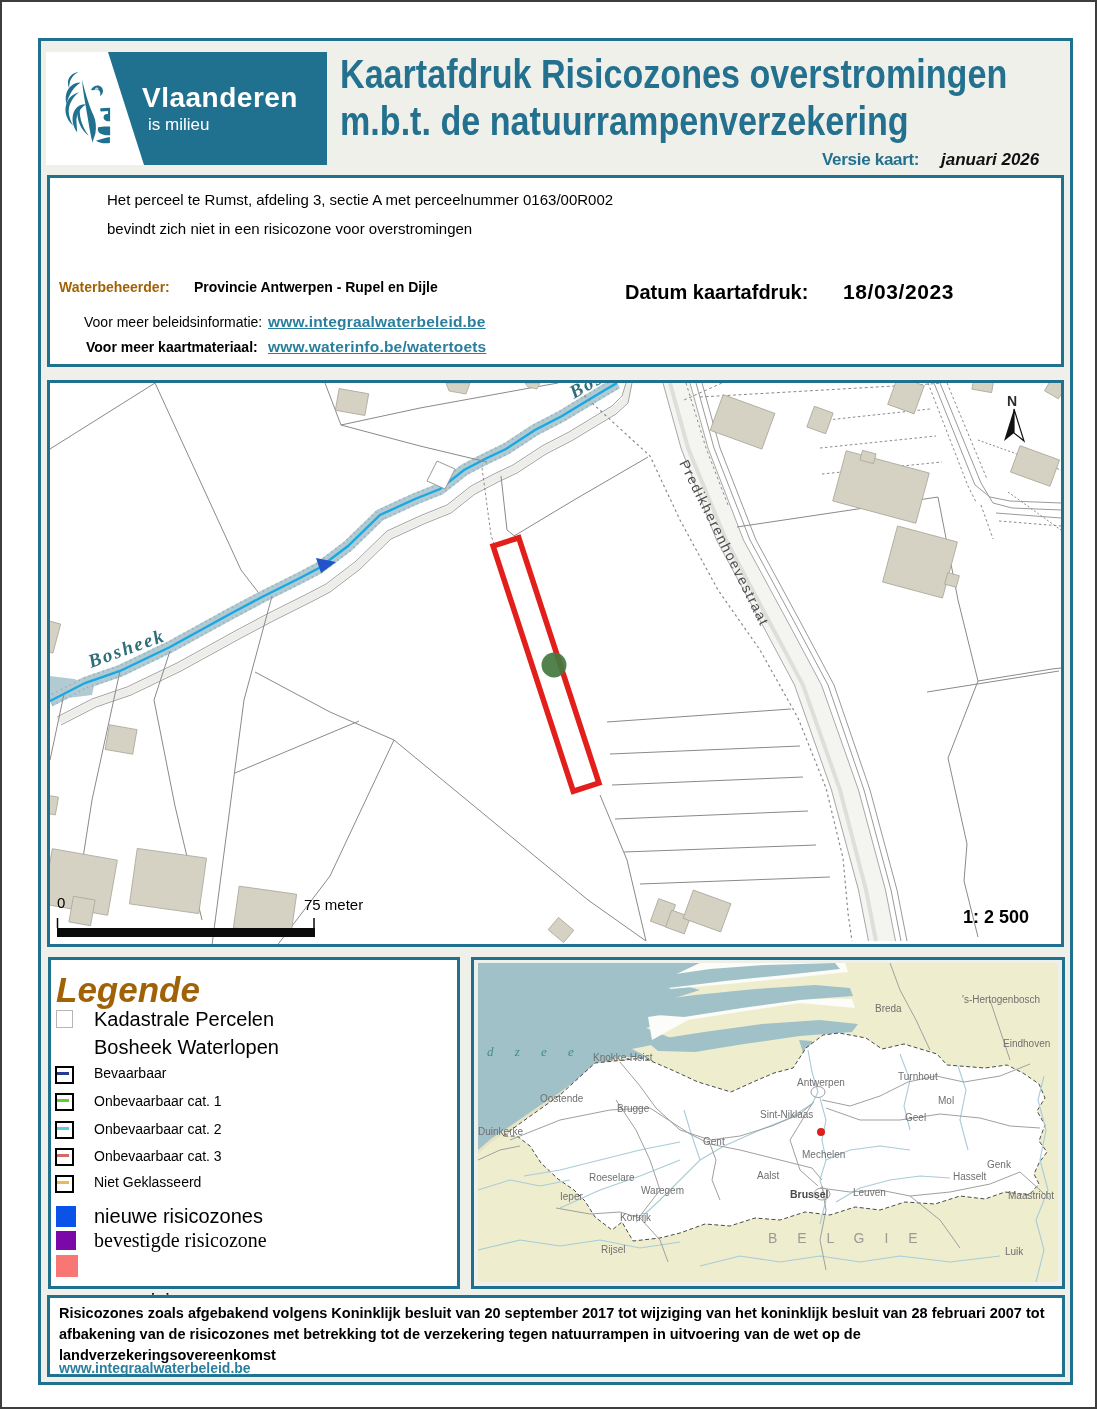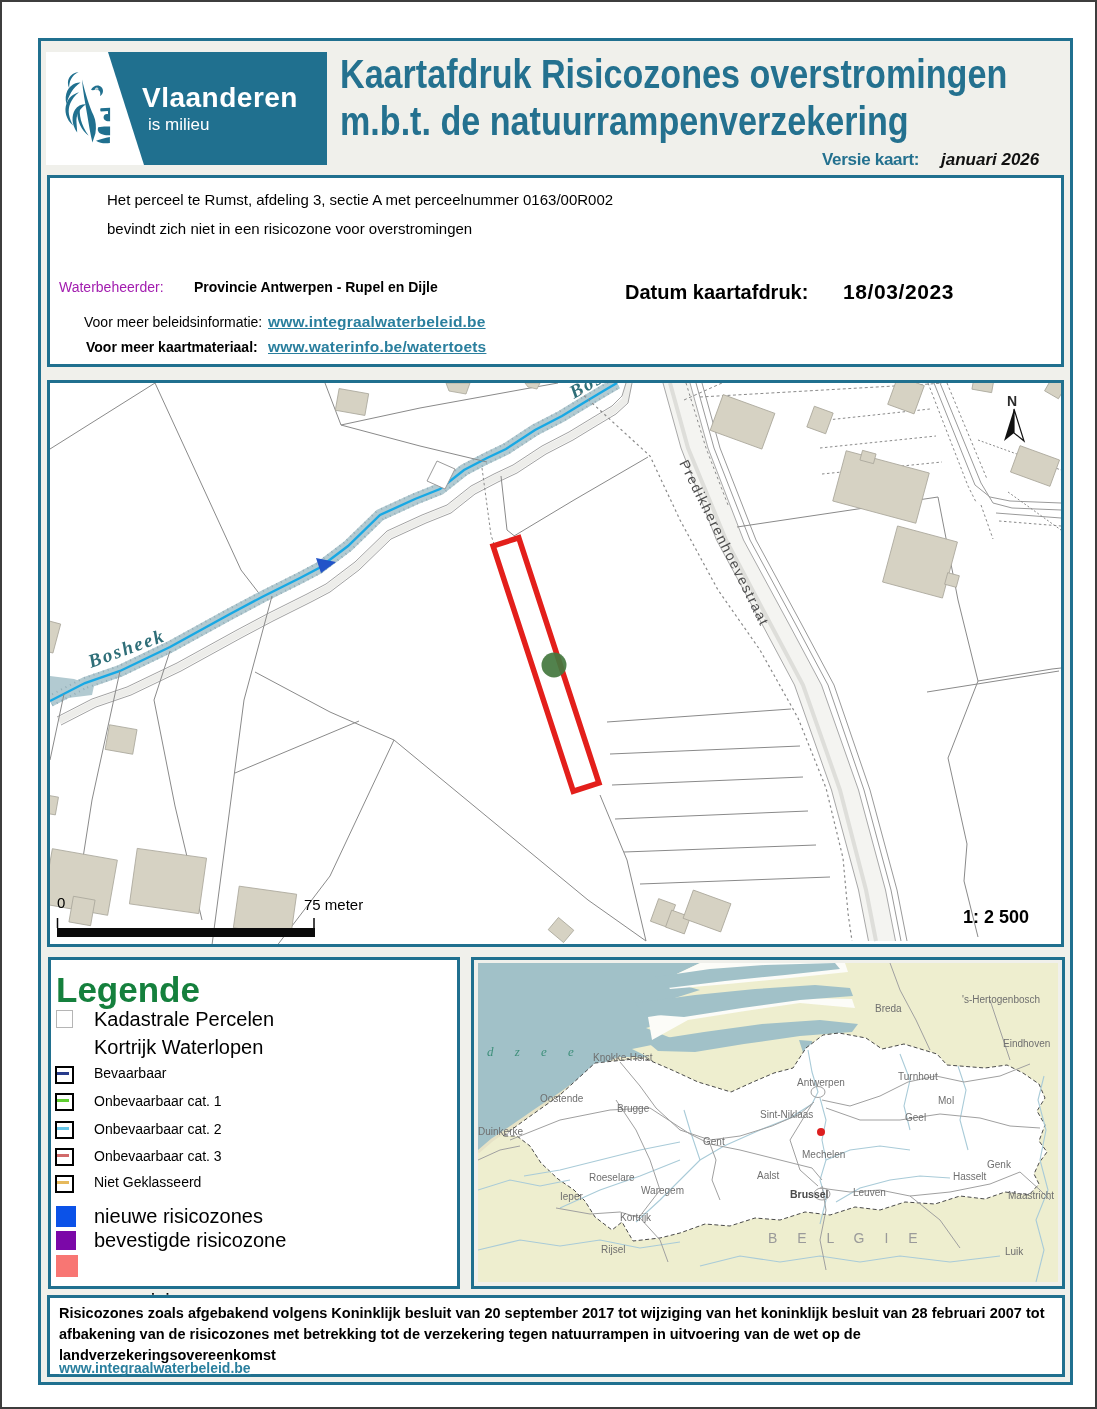--- a/index.html
+++ b/index.html
@@ -40,21 +40,21 @@
 
 <div class="abs" style="left:340px;top:51px;color:#24718f;font-weight:bold;font-size:41px;line-height:47px;white-space:nowrap;transform:scaleX(0.832);transform-origin:0 0;">Kaartafdruk Risicozones overstromingen<br>m.b.t. de natuurrampenverzekering</div>
 
 <div class="abs" style="left:822px;top:150px;color:#24718f;font-weight:bold;font-size:17px;letter-spacing:-0.3px;">Versie kaart:</div>
 <div class="abs" style="left:941px;top:150px;color:#111111;font-weight:bold;font-style:italic;font-size:17px;">januari 2026</div>
 
 <div class="abs" style="left:47px;top:175px;width:1011px;height:186px;box-sizing:content-box;border:3px solid #20708f;background:#ffffff;"></div>
 
 <div class="abs" style="left:59px;top:185px;color:#000000;font-weight:normal;font-size:15px;line-height:29px;margin-left:48px;">Het perceel te&nbsp;Rumst, afdeling 3, sectie A met perceelnummer 0163/00R002<br>bevindt zich niet in een risicozone voor overstromingen</div>
 
-<div class="abs" style="left:59px;top:279px;color:#a21caf;font-weight:normal;font-size:14px;">Waterbeheerder:</div>
+<div class="abs" style="left:59px;top:279px;color:#a16207;font-weight:bold;font-size:14px;">Waterbeheerder:</div>
 <div class="abs" style="left:194px;top:279px;color:#000;font-weight:bold;font-size:14px;">Provincie Antwerpen - Rupel en Dijle</div>
 
 <div class="abs" style="left:625px;top:281px;color:#000;font-weight:bold;font-size:20px;">Datum kaartafdruk:</div>
 <div class="abs" style="left:843px;top:280px;color:#000;font-weight:bold;font-size:21px;letter-spacing:0.6px;">18/03/2023</div>
 
 <div class="abs" style="left:59px;top:314px;color:#000;font-weight:normal;font-size:14px;margin-left:25px;">Voor meer beleidsinformatie:</div>
 <div class="abs" style="left:268px;top:313px;color:#2a7f9e;font-weight:bold;font-size:15.5px;letter-spacing:0.2px;text-decoration:underline;">www.integraalwaterbeleid.be</div>
 
 <div class="abs" style="left:59px;top:339px;color:#000;font-weight:bold;font-size:14px;margin-left:27px;">Voor meer kaartmateriaal:</div>
 <div class="abs" style="left:268px;top:338px;color:#2a7f9e;font-weight:bold;font-size:15.5px;letter-spacing:0.2px;text-decoration:underline;">www.waterinfo.be/watertoets</div>
@@ -250,26 +250,26 @@
 
   <text x="57" y="908" font-size="15" fill="#000">0</text>
 
   <text x="304" y="910" font-size="15" fill="#000">75 meter</text>
 
   <text x="963" y="923" font-size="18" font-weight="bold" fill="#000">1:&nbsp;2&nbsp;500</text>
 </svg>
 
 <div class="abs" style="left:48px;top:957px;width:406px;height:326px;border:3px solid #20708f;background:#ffffff;"></div>
 
-<div class="abs" style="left:56px;top:970px;color:#15803d;font-weight:bold;font-size:35px;">Legende</div>
+<div class="abs" style="left:56px;top:970px;color:#a16207;font-weight:bold;font-size:35px;font-style:italic;">Legende</div>
 
 <div class="abs" style="left:56px;top:1010px;width:15px;height:16px;border:1px solid #b5b5b5;background:#fff;"></div>
 <div class="abs" style="left:94px;top:1008px;color:#000;font-size:20px;">Kadastrale Percelen</div>
 
-<div class="abs" style="left:94px;top:1036px;color:#000;font-size:20px;">Kortrijk Waterlopen</div>
+<div class="abs" style="left:94px;top:1036px;color:#000;font-size:20px;">Bosheek Waterlopen</div>
 
 <div class="abs" style="left:55px;top:1066px;width:15px;height:14px;border:2px solid #000;background:#fff;"></div>
 <div class="abs" style="left:56.5px;top:1072px;width:12px;height:2.5px;background:#283c8c;"></div>
 <div class="abs" style="left:94px;top:1065px;color:#000;font-size:14px;">Bevaarbaar</div>
 
 <div class="abs" style="left:55px;top:1093px;width:15px;height:14px;border:2px solid #000;background:#fff;"></div>
 <div class="abs" style="left:56.5px;top:1099px;width:12px;height:2.5px;background:#5fce30;"></div>
 <div class="abs" style="left:94px;top:1093px;color:#000;font-size:14px;">Onbevaarbaar cat. 1</div>
 
 <div class="abs" style="left:55px;top:1121px;width:15px;height:14px;border:2px solid #000;background:#fff;"></div>
@@ -281,21 +281,21 @@
 <div class="abs" style="left:94px;top:1148px;color:#000;font-size:14px;">Onbevaarbaar cat. 3</div>
 
 <div class="abs" style="left:55px;top:1175px;width:15px;height:14px;border:2px solid #000;background:#fff;"></div>
 <div class="abs" style="left:56.5px;top:1181px;width:12px;height:2.5px;background:#e6b95c;"></div>
 <div class="abs" style="left:94px;top:1174px;color:#000;font-size:14px;">Niet Geklasseerd</div>
 
 <div class="abs" style="left:56px;top:1206px;width:20px;height:21px;background:#0b52e8;"></div>
 <div class="abs" style="left:94px;top:1205px;color:#000;font-size:20px;">nieuwe risicozones</div>
 
 <div class="abs" style="left:56px;top:1231px;width:20px;height:19px;background:#7b08a8;"></div>
-<div class="abs" style="left:94px;top:1229px;color:#000;font-size:20px;">bevestigde risicozone</div>
+<div class="abs" style="left:94px;top:1229px;color:#000;font-size:20px;font-family:Liberation Serif, serif;">bevestigde risicozone</div>
 
 <div class="abs" style="left:56px;top:1255px;width:22px;height:22px;background:#f87673;"></div>
 <div class="abs" style="left:94px;top:1256px;color:#000;font-size:20px;margin-top:34px;">geen risico meer</div>
 
 <div class="abs" style="left:471px;top:957px;width:588px;height:326px;border:3px solid #20708f;background:#f0f0eb;"></div>
 
 <svg class="abs" style="left:478px;top:963px;" width="580" height="319" viewBox="478 963 580 319">
 
   <rect x="478" y="963" width="580" height="319" fill="#eeeecf"></rect>
 

